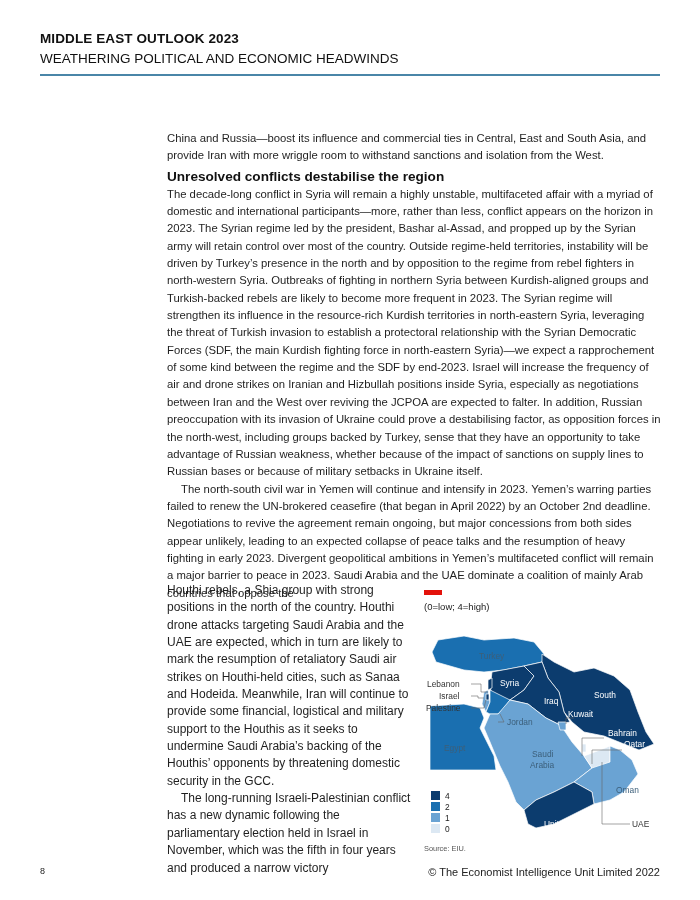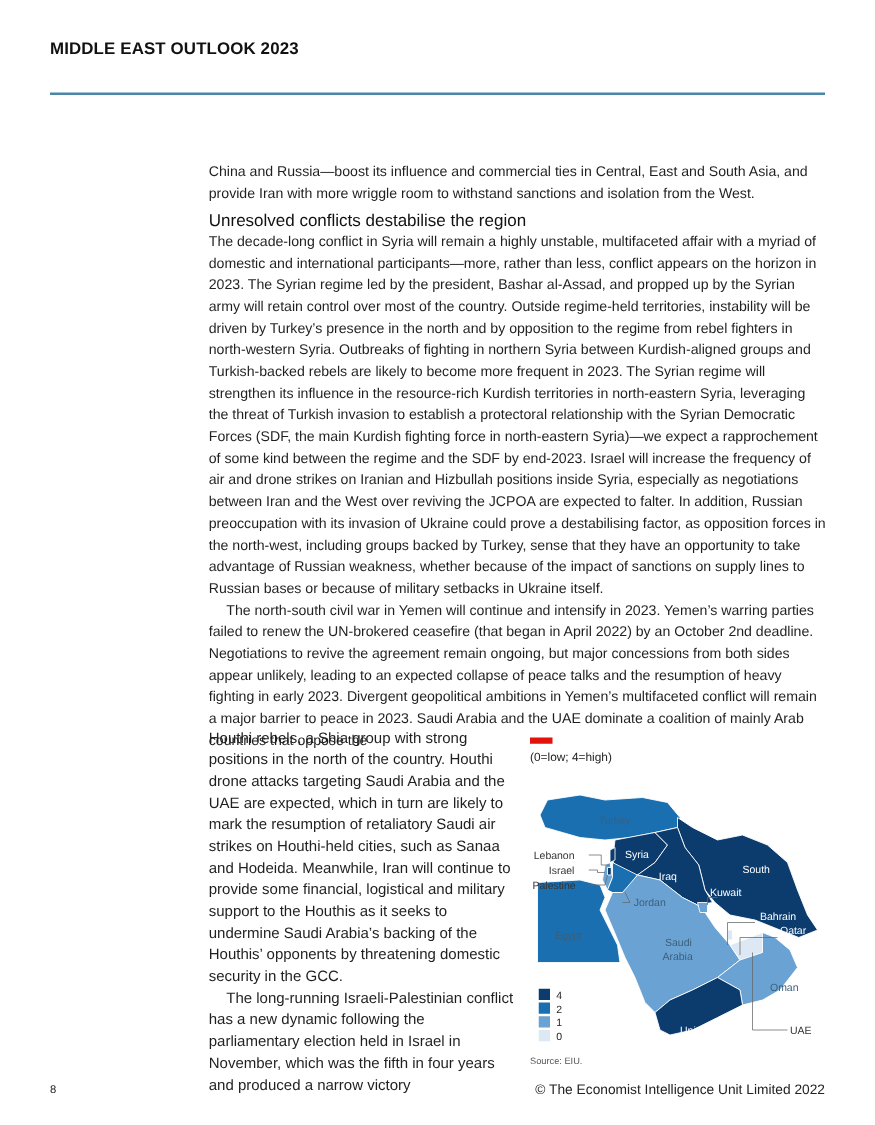--- a/index.html
+++ b/index.html
@@ -5,21 +5,21 @@
   html, body { margin: 0; padding: 0; background: #ffffff; }
   body { width: 700px; height: 900px; position: relative; overflow: hidden; font-family: "Liberation Sans", "DejaVu Sans", sans-serif; color: #1a1a1a; }
   .header { position: absolute; left: 40px; top: 30px; width: 620px; }
   .header .title { font-size: 13.5px; font-weight: bold; letter-spacing: 0.1px; color: #111; line-height: 18px; }
   .header .subtitle { font-size: 13.5px; color: #111; line-height: 20px; margin-top: 1px; }
   .header-rule { position: absolute; left: 40px; top: 74px; width: 620px; height: 2px; background: #4a86a8; }
 
   .body-text { position: absolute; left: 167px; top: 130px; width: 494px; font-size: 11.3px; line-height: 17.35px; color: #1f1f1f; }
   .body-text p { margin: 0; }
   .body-text .indent { text-indent: 14px; }
-  .body-text h2 { font-size: 13.6px; font-weight: normal; margin: 3px 0 0 0; line-height: 18px; color: #111; }
+  .body-text h2 { font-size: 13.6px; font-weight: bold; margin: 3px 0 0 0; line-height: 18px; color: #111; }
 
   .col-text { position: absolute; left: 167px; top: 582px; width: 246px; font-size: 12px; line-height: 17.35px; color: #1f1f1f; }
   .col-text p { margin: 0; }
   .col-text .indent { text-indent: 14px; }
 
   .figure { position: absolute; left: 424px; top: 590px; width: 240px; }
   .figure .accent { width: 18px; height: 5px; background: #e3120b; margin-bottom: 5px; }
   .figure .ftitle { font-size: 11.4px; font-weight: bold; color: #111; line-height: 14px; }
   .figure .fsub { font-size: 9.5px; color: #222; line-height: 13px; }
   .map { position: absolute; left: 0; top: 42px; width: 240px; height: 210px; }
@@ -34,20 +34,21 @@
   .source { position: absolute; left: 0; top: 254px; font-size: 7.4px; color: #555; }
 
   .footer-page { position: absolute; left: 40px; top: 866px; font-size: 9px; color: #222; }
   .footer-copy { position: absolute; right: 40px; top: 866px; font-size: 11px; color: #222; }
 </style>
 </head>
 <body>
 
 <div class="header">
   <div class="title">MIDDLE EAST OUTLOOK 2023</div>
+  <div class="subtitle">WEATHERING POLITICAL AND ECONOMIC HEADWINDS</div>
 </div>
 <div class="header-rule"></div>
 
 <div class="body-text">
   <p>China and Russia—boost its influence and commercial ties in Central, East and South Asia, and provide Iran with more wriggle room to withstand sanctions and isolation from the West.</p>
   <h2>Unresolved conflicts destabilise the region</h2>
   <p>The decade-long conflict in Syria will remain a highly unstable, multifaceted affair with a myriad of domestic and international participants—more, rather than less, conflict appears on the horizon in 2023. The Syrian regime led by the president, Bashar al-Assad, and propped up by the Syrian army will retain control over most of the country. Outside regime-held territories, instability will be driven by Turkey’s presence in the north and by opposition to the regime from rebel fighters in north-western Syria. Outbreaks of fighting in northern Syria between Kurdish-aligned groups and Turkish-backed rebels are likely to become more frequent in 2023. The Syrian regime will strengthen its influence in the resource-rich Kurdish territories in north-eastern Syria, leveraging the threat of Turkish invasion to establish a protectoral relationship with the Syrian Democratic Forces (SDF, the main Kurdish fighting force in north-eastern Syria)—we expect a rapprochement of some kind between the regime and the SDF by end-2023. Israel will increase the frequency of air and drone strikes on Iranian and Hizbullah positions inside Syria, especially as negotiations between Iran and the West over reviving the JCPOA are expected to falter. In addition, Russian preoccupation with its invasion of Ukraine could prove a destabilising factor, as opposition forces in the north-west, including groups backed by Turkey, sense that they have an opportunity to take advantage of Russian weakness, whether because of the impact of sanctions on supply lines to Russian bases or because of military setbacks in Ukraine itself.</p>
   <p class="indent">The north-south civil war in Yemen will continue and intensify in 2023. Yemen’s warring parties failed to renew the UN-brokered ceasefire (that began in April 2022) by an October 2nd deadline. Negotiations to revive the agreement remain ongoing, but major concessions from both sides appear unlikely, leading to an expected collapse of peace talks and the resumption of heavy fighting in early 2023. Divergent geopolitical ambitions in Yemen’s multifaceted conflict will remain a major barrier to peace in 2023. Saudi Arabia and the UAE dominate a coalition of mainly Arab countries that oppose the</p>
 </div>
 
@@ -102,21 +103,21 @@
         <polyline points="74,90 80,90 76,82"></polyline>
         <polyline points="150,86 142,86 142,92"></polyline>
         <polyline points="180,106 158,106 158,124"></polyline>
         <polyline points="198,118 168,118 168,132"></polyline>
         <polyline points="206,192 178,192 178,130"></polyline>
       </g>
     </svg>
 
     <span class="map-label dark" style="left:55px; top:19px;">Turkey</span>
     <span class="map-label" style="left:76px; top:46px;">Syria</span>
-    <span class="map-label" style="left:103px; top:64px;">Iraq</span>
+    <span class="map-label" style="left:120px; top:64px;">Iraq</span>
     <span class="map-label" style="left:170px; top:58px;">South</span>
     <span class="map-label ext" style="left:3px; top:47px;">Lebanon</span>
     <span class="map-label ext" style="left:15px; top:59px;">Israel</span>
     <span class="map-label ext" style="left:2px; top:71px;">Palestine</span>
     <span class="map-label dark" style="left:83px; top:85px;">Jordan</span>
     <span class="map-label" style="left:144px; top:77px;">Kuwait</span>
     <span class="map-label" style="left:184px; top:96px;">Bahrain</span>
     <span class="map-label" style="left:200px; top:107px;">Qatar</span>
     <span class="map-label dark" style="left:20px; top:111px;">Egypt</span>
     <span class="map-label dark" style="left:108px; top:117px;">Saudi</span>

